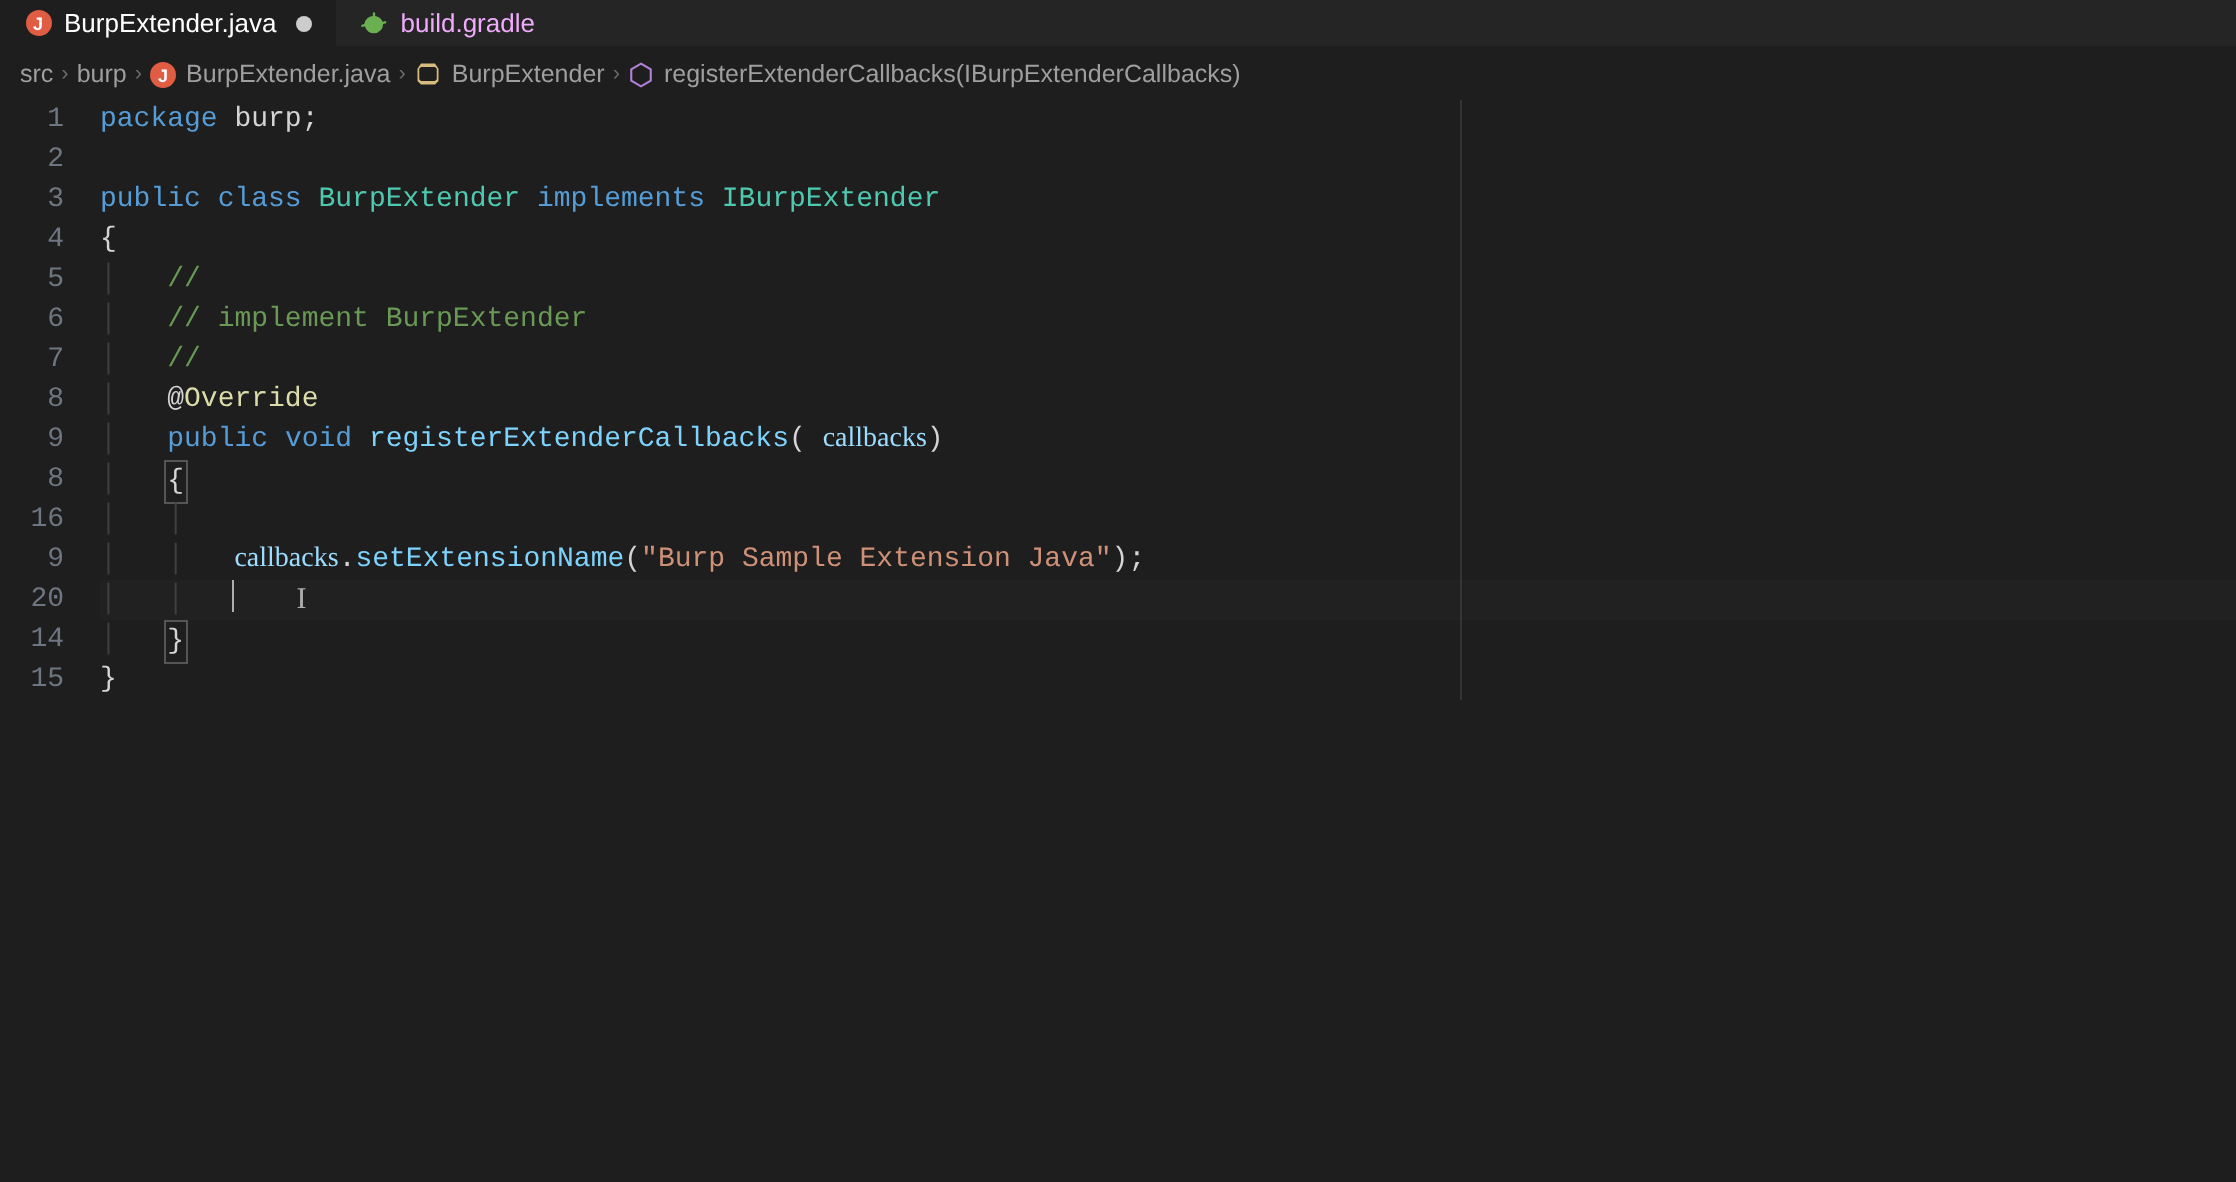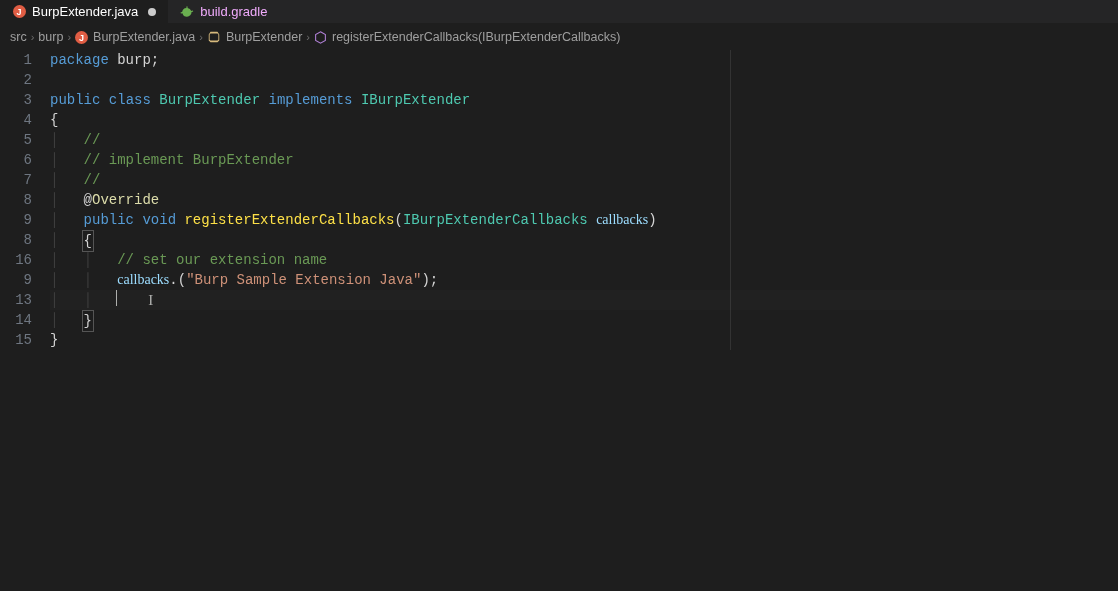--- a/index.html
+++ b/index.html
@@ -106,21 +106,21 @@
   user-select: none;
 }
 .gutter .ln { height: 20px; }
 .code {
   flex: 1;
   position: relative;
 }
 .line { height: 20px; white-space: pre; display: flex; align-items: flex-start; }
 .kw { color: #569cd6; }
 .typename { color: #4ec9b0; }
-.fn { color: #fde047; }
+.fn { color: #7dd3fc; }
 .str { color: #ce9178; }
 .cmt { color: #6a9955; }
 .ann { color: #dcdcaa; }
 .var { color: #9cdcfe; font-family: Liberation Serif, serif; }
 .punc { color: #d4d4d4; }
 .plain { color: #d4d4d4; }
 .guide {
   color: #404040;
 }
 .ruler {
@@ -219,34 +219,34 @@
       <div class="ln">3</div>
       <div class="ln">4</div>
       <div class="ln">5</div>
     <div class="ln">6</div>
       <div class="ln">7</div>
       <div class="ln">8</div>
       <div class="ln">9</div>
       <div class="ln">8</div>
     <div class="ln">16</div>
       <div class="ln">9</div>
-      <div class="ln">13</div>
+      <div class="ln">20</div>
       <div class="ln">14</div>
       <div class="ln">15</div>
   </div>
   <div class="code">
     <div class="line"><span class="kw">package</span><span class="plain"> burp</span><span class="punc">;</span></div>
     <div class="line"></div>
     <div class="line"><span class="kw">public</span><span> </span><span class="kw">class</span><span> </span><span class="typename">BurpExtender</span><span> </span><span class="kw">implements</span><span> </span><span class="typename">IBurpExtender</span></div>
     <div class="line"><span class="punc">{</span></div>
     <div class="line"><span class="guide">│   </span><span class="cmt">//</span></div>
     <div class="line"><span class="guide">│   </span><span class="cmt">// implement BurpExtender</span></div>
     <div class="line"><span class="guide">│   </span><span class="cmt">//</span></div>
     <div class="line"><span class="guide">│   </span><span class="punc">@</span><span class="ann">Override</span></div>
-    <div class="line"><span class="guide">│   </span><span class="kw">public</span><span> </span><span class="kw">void</span><span> </span><span class="fn">registerExtenderCallbacks</span><span class="punc">(</span><span class="typename">IBurpExtenderCallbacks</span><span> </span><span class="var">callbacks</span><span class="punc">)</span></div>
+    <div class="line"><span class="guide">│   </span><span class="kw">public</span><span> </span><span class="kw">void</span><span> </span><span class="fn">registerExtenderCallbacks</span><span class="punc">(</span><span> </span><span class="var">callbacks</span><span class="punc">)</span></div>
     <div class="line"><span class="guide">│   </span><span class="punc hl-box">{</span></div>
-    <div class="line"><span class="guide">│   │   </span><span class="cmt">// set our extension name</span></div>
-    <div class="line"><span class="guide">│   │   </span><span class="var">callbacks</span><span class="punc">.</span><span class="punc">(</span><span class="str">"Burp Sample Extension Java"</span><span class="punc">)</span><span class="punc">;</span></div>
+    <div class="line"><span class="guide">│   │   </span></div>
+    <div class="line"><span class="guide">│   │   </span><span class="var">callbacks</span><span class="punc">.</span><span class="fn">setExtensionName</span><span class="punc">(</span><span class="str">"Burp Sample Extension Java"</span><span class="punc">)</span><span class="punc">;</span></div>
     <div class="line cursor-line"><span class="guide">│   │   </span><span class="text-cursor"></span><span class="caret-i">I</span></div>
     <div class="line"><span class="guide">│   </span><span class="punc hl-box">}</span></div>
     <div class="line"><span class="punc">}</span></div>
   </div>
 </div>
 
 </body></html>

